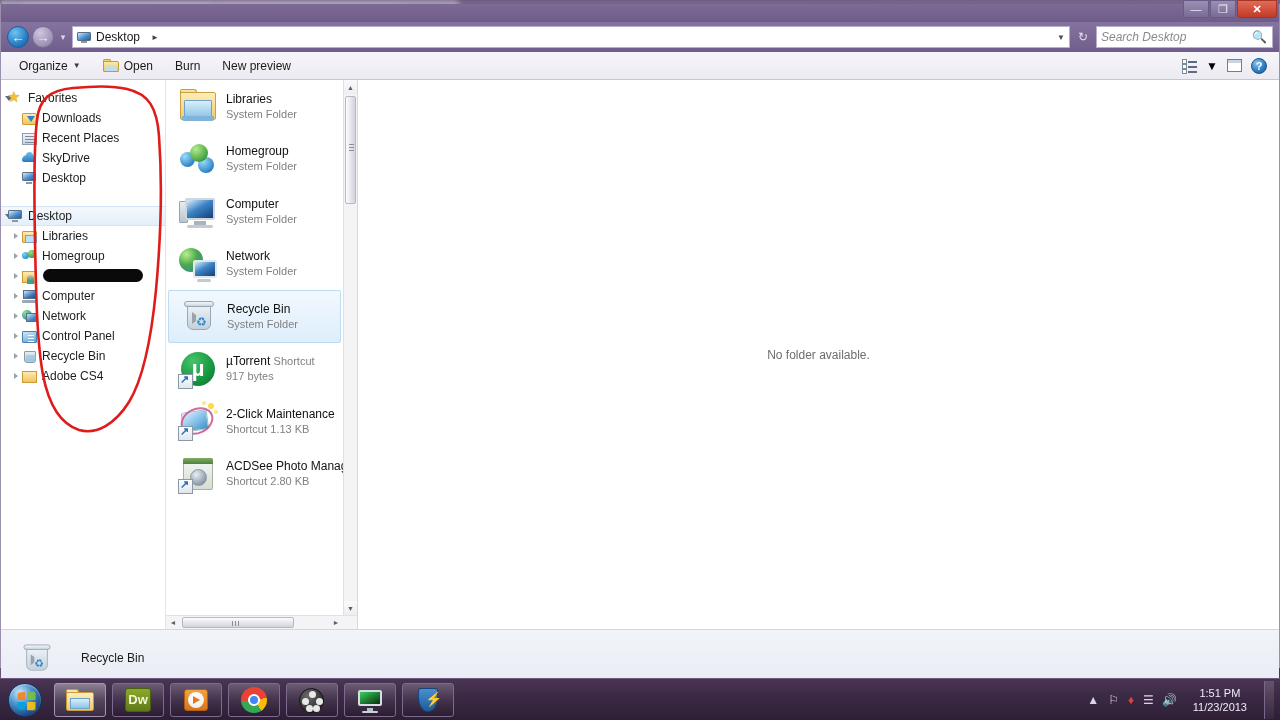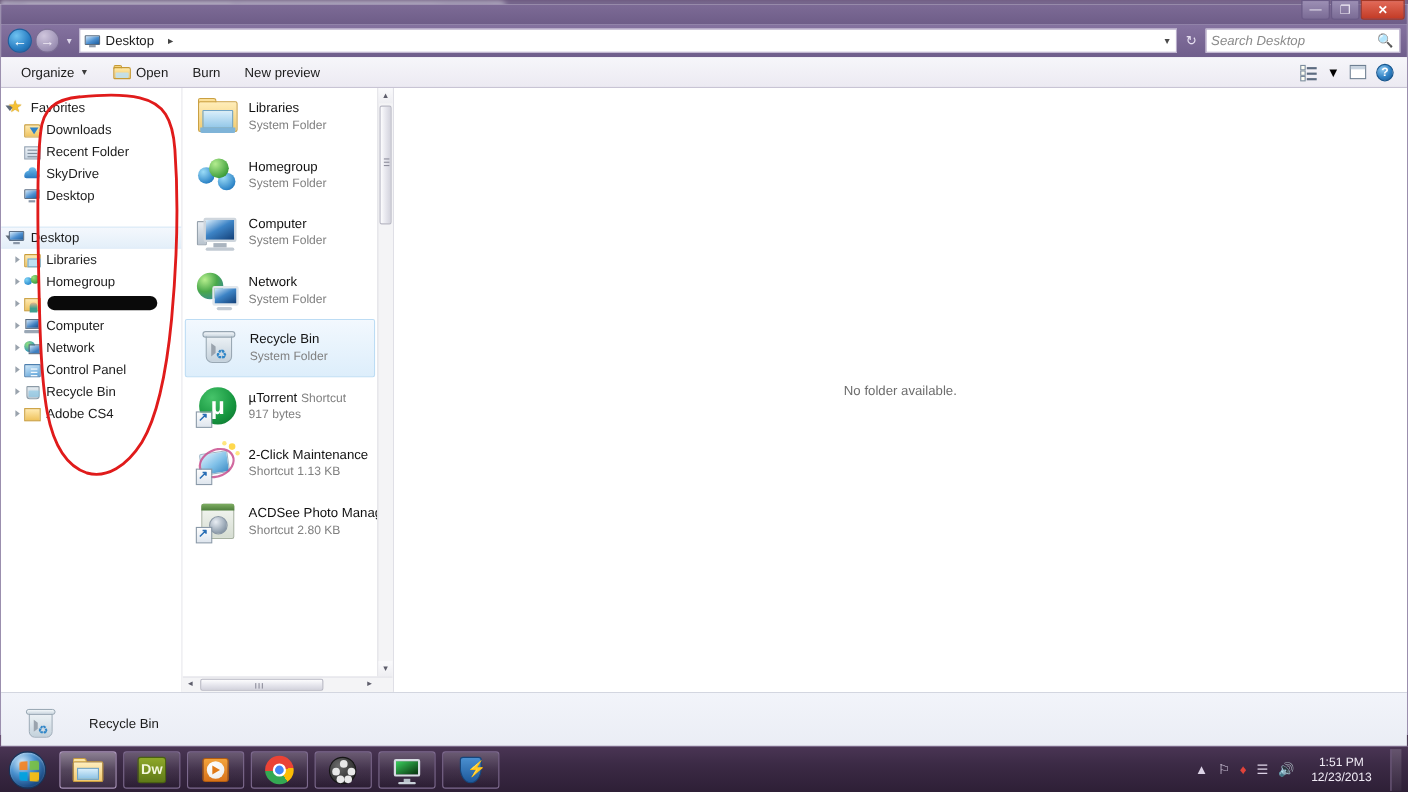--- a/index.html
+++ b/index.html
@@ -708,21 +708,21 @@
         <div class="tree-item child">
           <span class="ico">
               <span class="ic dl"></span>
             </span>
           <span class="lbl">Downloads</span>
         </div>
         <div class="tree-item child">
           <span class="ico">
               <span class="ic recent"></span>
             </span>
-          <span class="lbl">Recent Folder</span>
+          <span class="lbl">Recent Places</span>
         </div>
         <div class="tree-item child">
           <span class="ico">
               <span class="ic cloud"></span>
             </span>
           <span class="lbl">SkyDrive</span>
         </div>
         <div class="tree-item child">
           <span class="ico">
               <span class="ic monitor">
@@ -1028,19 +1028,19 @@
     </div>
 
     <div id="tray">
       <span class="tray-ico">▲</span>
       <span class="tray-ico">⚐</span>
       <span class="tray-ico" style="color:#e0433a;">♦</span>
       <span class="tray-ico">☰</span>
       <span class="tray-ico">🔊</span>
       <span id="clock">
         <div>1:51 PM</div>
-        <div>12/23/2013</div>
+        <div>11/23/2013</div>
       </span>
       <span id="show-desktop"></span>
     </div>
   </div>
 
 </div>
 
 </body></html>

